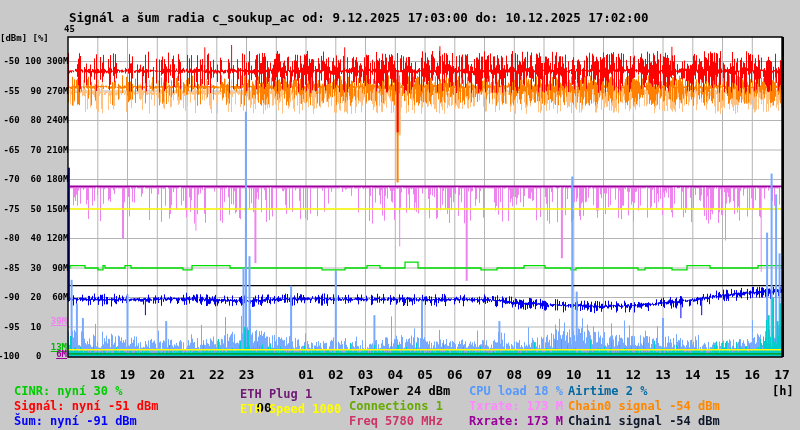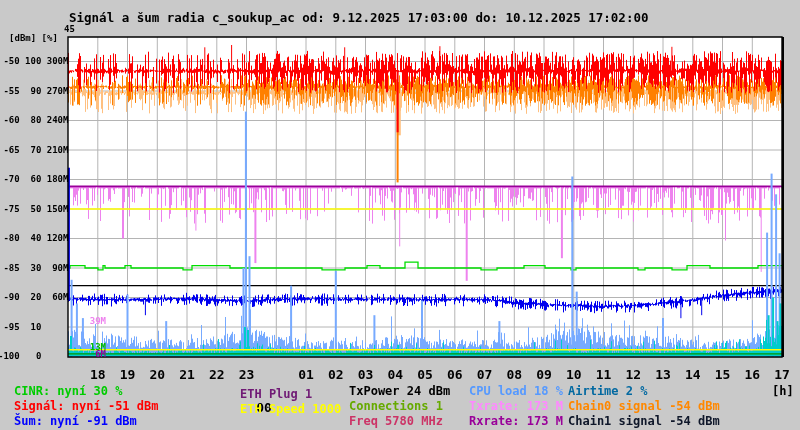--- a/index.html
+++ b/index.html
@@ -1,24 +1,24 @@
 <!DOCTYPE html>
 <html><head>
 <meta charset="utf-8">
 <style>
   html,body{margin:0;padding:0;}
   body{background:#c9c9c9;font-family:"DejaVu Sans Mono","Liberation Mono",monospace;}
   .stage{position:relative;width:800px;height:430px;background:#c9c9c9;overflow:hidden;}
   .t{position:absolute;white-space:pre;font-weight:700;color:#000;}
   #title{left:69px;top:10px;font-size:12.5px;letter-spacing:0;}
   #corner45{left:64px;top:24px;font-size:9px;}
-  #unitlab{left:0;top:33px;width:67px;text-align:center;font-size:9px;}
+  #unitlab{left:0;top:33px;width:67px;text-align:left;font-size:9px;}
   #hourunit{left:772px;top:384px;font-size:12px;}
   .yrow{left:-2px;font-size:9px;line-height:11px;}
-  .ylabx{font-size:9px;line-height:10px;width:90px;text-align:right;left:16px;}
+  .ylabx{font-size:9px;line-height:10px;width:67px;text-align:right;left:0;text-decoration:underline;}
   .xlab{font-size:13px;top:367px;width:30px;text-align:center;}
   .lgrow{position:absolute;font-size:12px;font-weight:700;white-space:pre;}
   svg{position:absolute;left:0;top:0;}
 </style>
 </head>
 <body>
 
 <div class="stage">
   <svg id="plot" width="800" height="430">
       <path d="M68 37H782V357H68Z" stroke="none" stroke-width="0" fill="#ffffff"></path>

